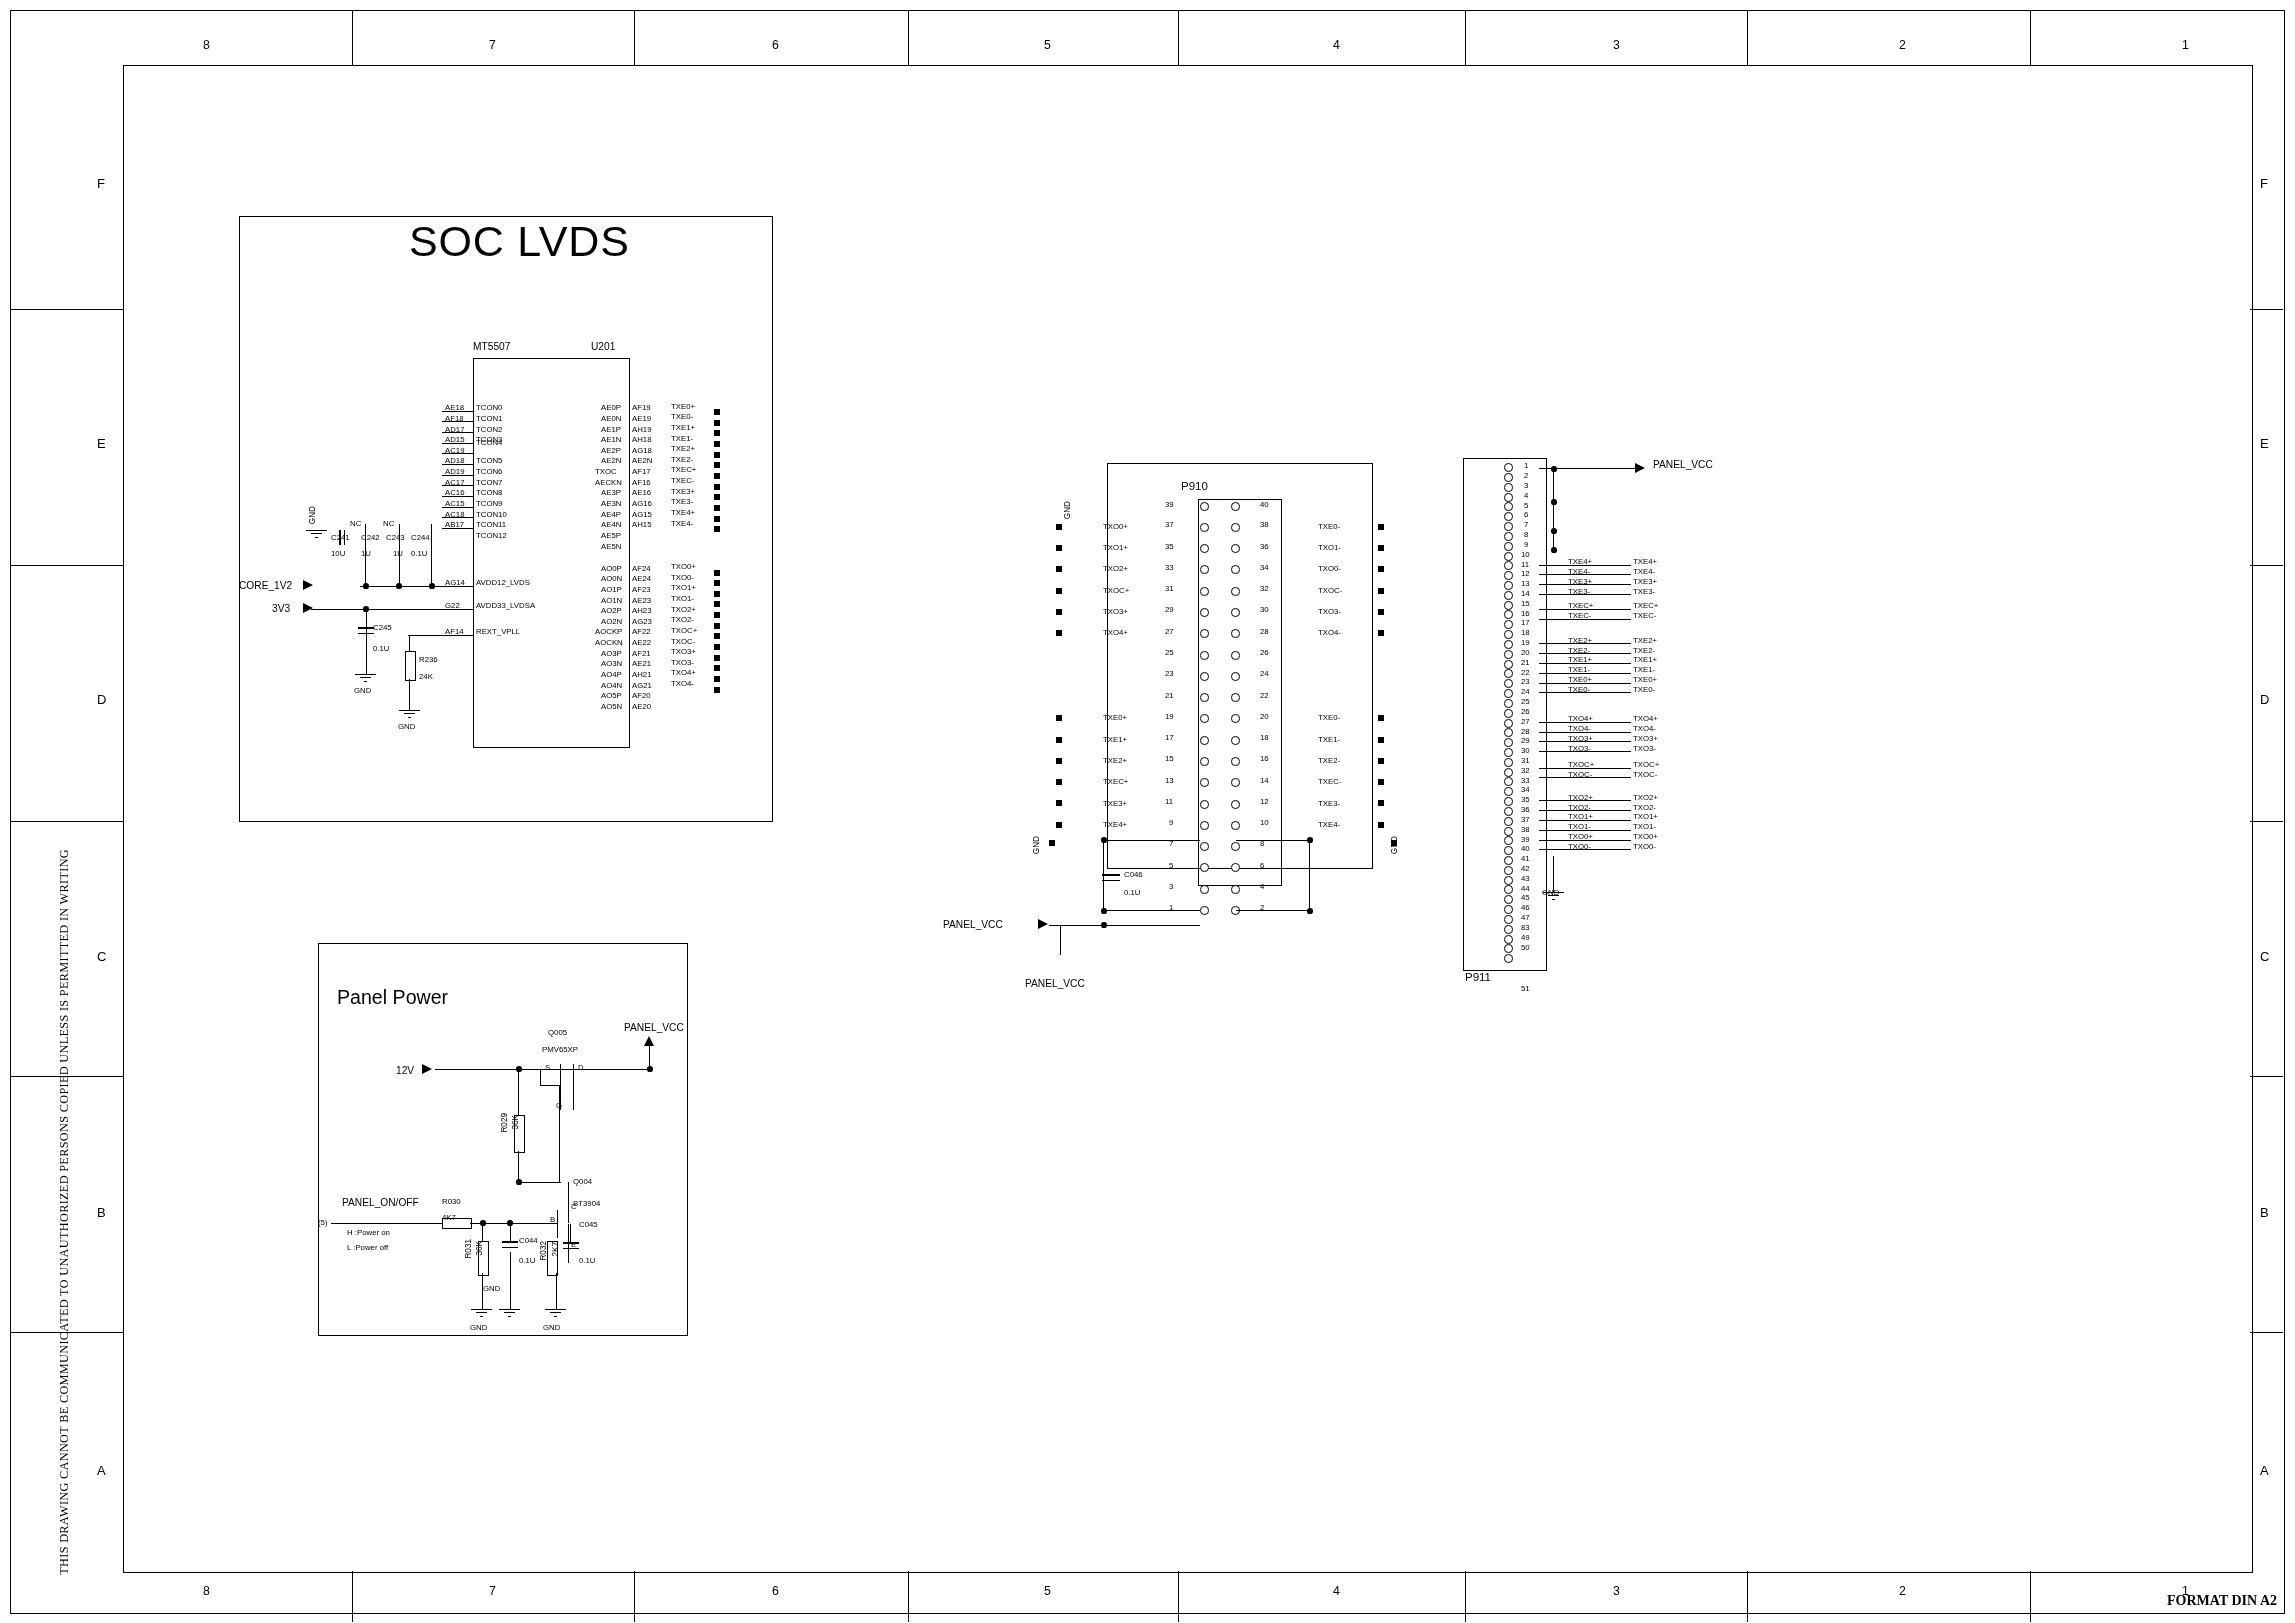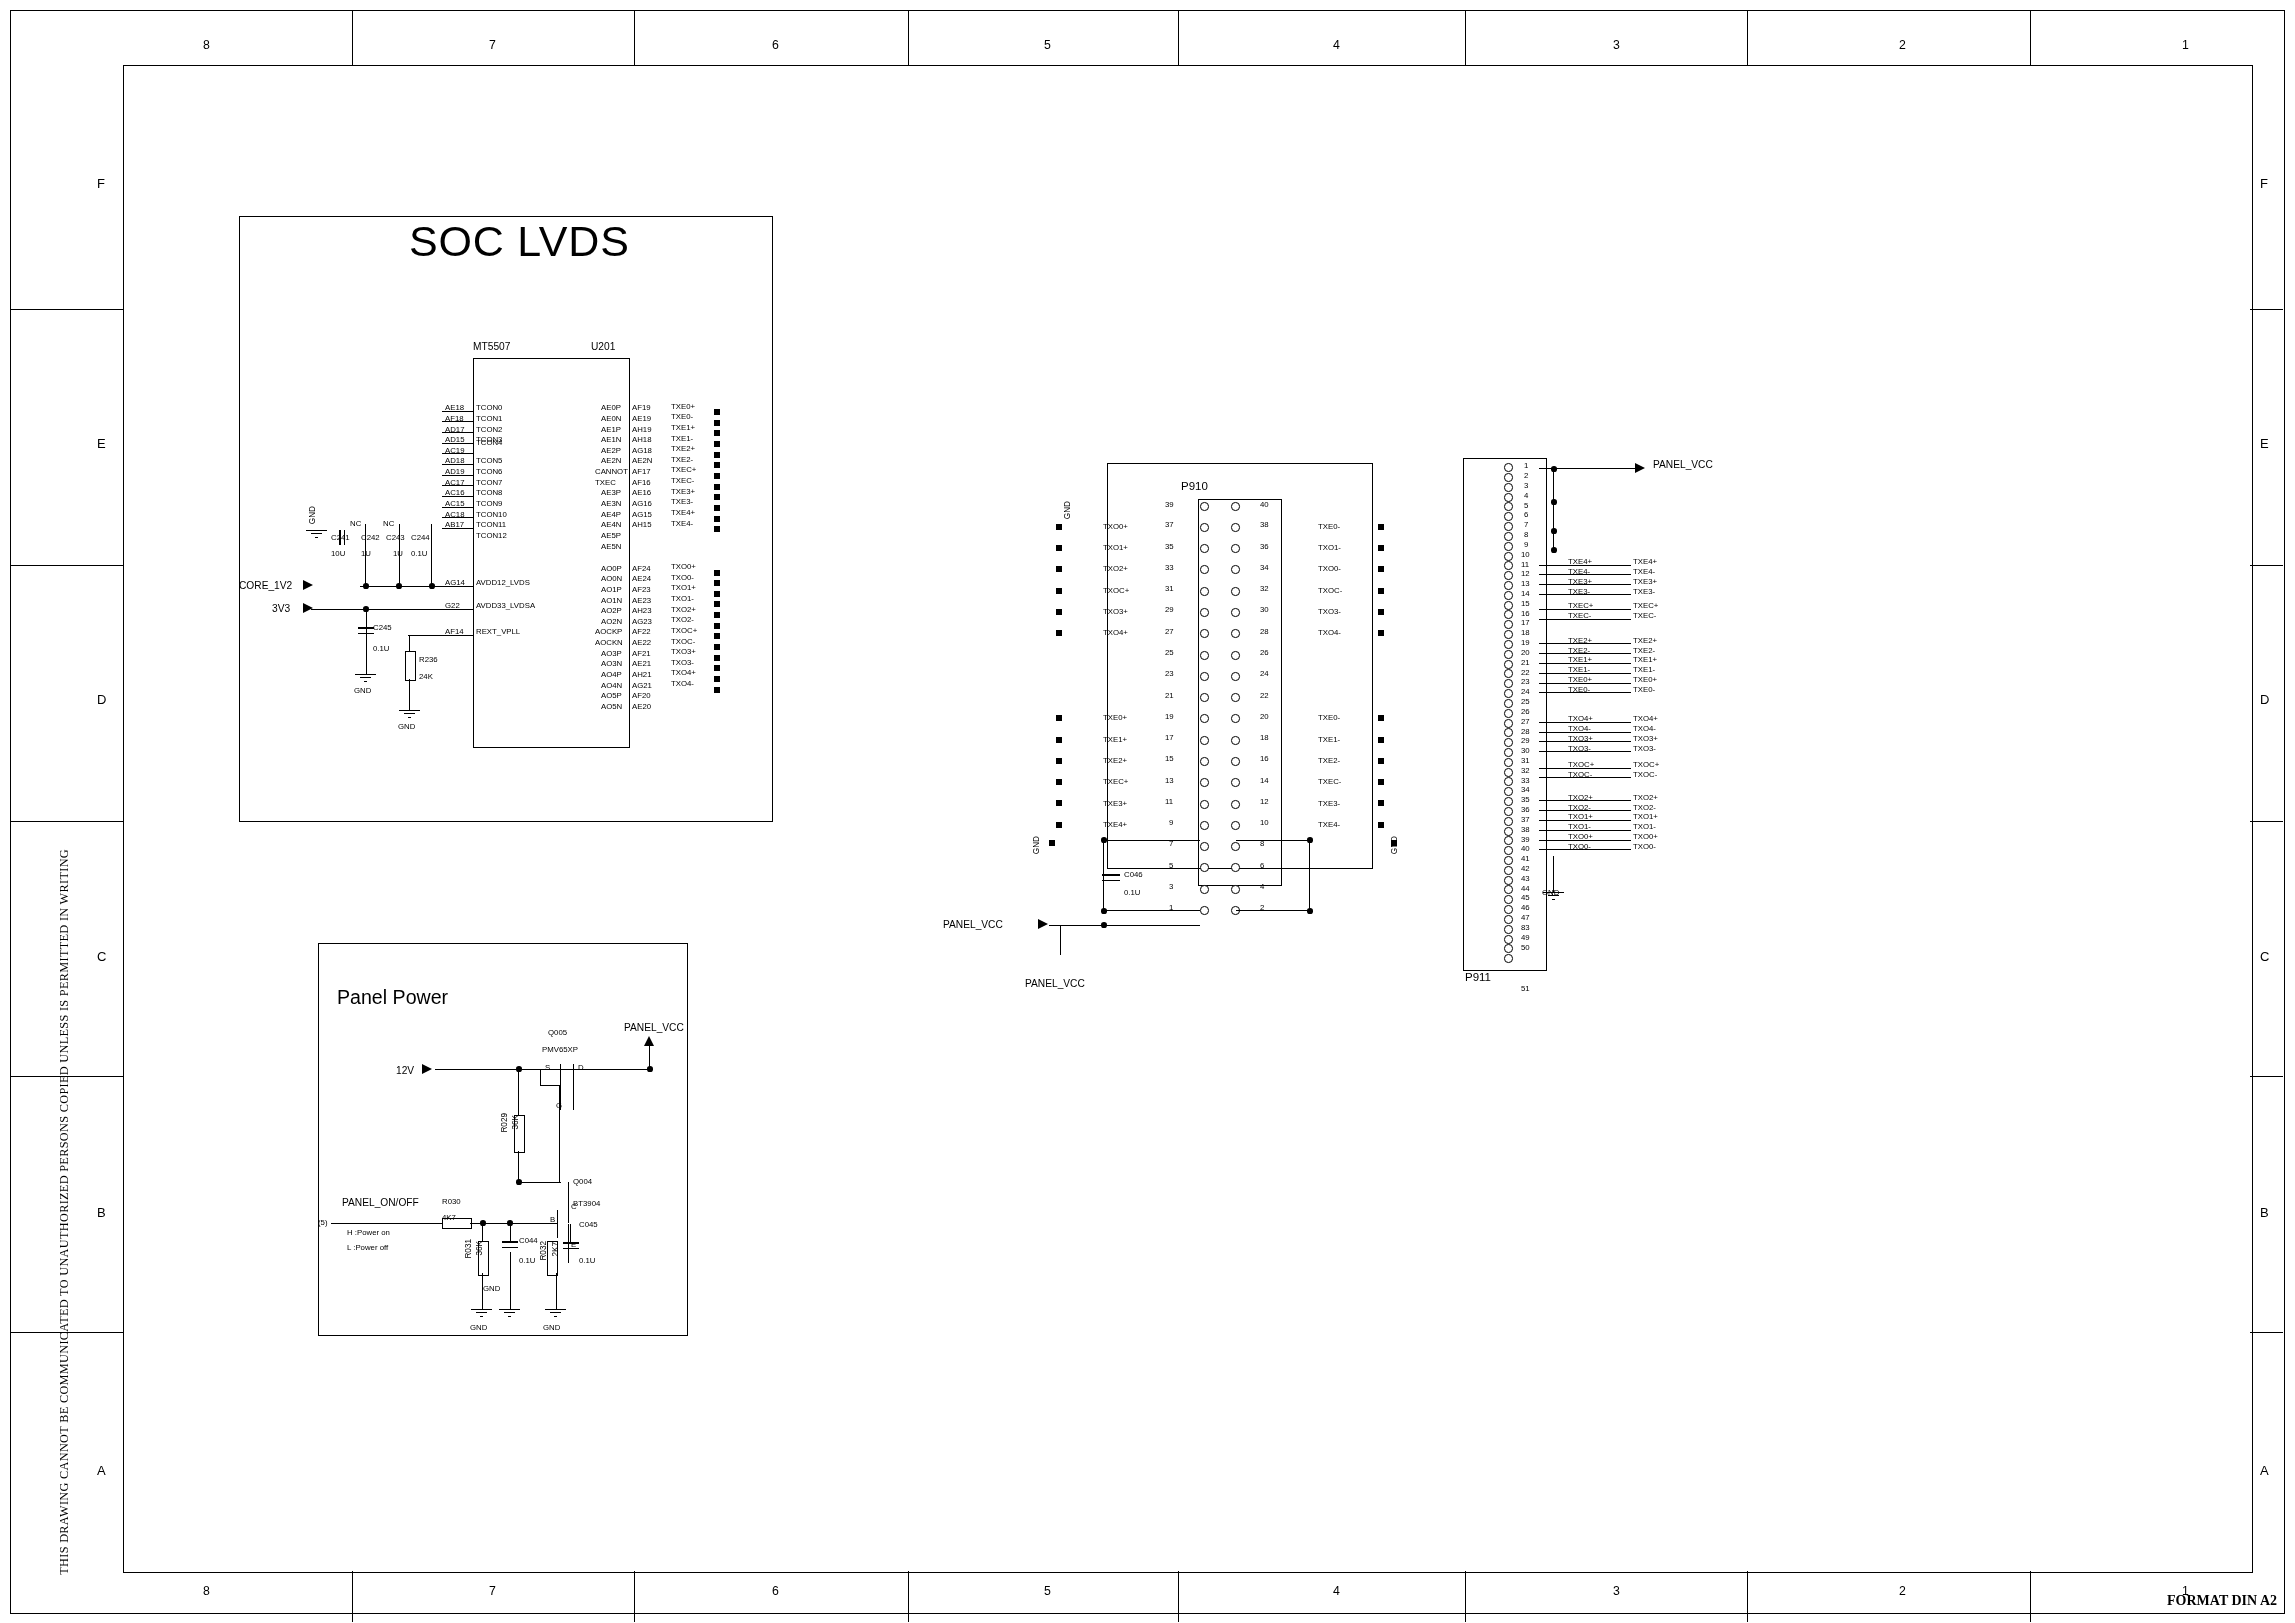--- a/index.html
+++ b/index.html
@@ -349,22 +349,22 @@
     </div>
   <div class="t9" style="left:398px; top:723px;">GND</div>
 
   <div>
     <div class="t9" style="left:601px; top:404px;">AE0P</div>
     <div class="t9" style="left:601px; top:415px;">AE0N</div>
     <div class="t9" style="left:601px; top:426px;">AE1P</div>
     <div class="t9" style="left:601px; top:436px;">AE1N</div>
     <div class="t9" style="left:601px; top:447px;text-align:center;">AE2P</div>
     <div class="t9" style="left:601px; top:457px;">AE2N</div>
-    <div class="t9" style="left:595px; top:468px;">CANNOT</div>
-    <div class="t9" style="left:595px; top:479px;">TXEC</div>
+    <div class="t9" style="left:595px; top:468px;">TXOC</div>
+    <div class="t9" style="left:595px; top:479px;">AECKN</div>
     <div class="t9" style="left:601px; top:489px;">AE3P</div>
     <div class="t9" style="left:601px; top:500px;">AE3N</div>
     <div class="t9" style="left:601px; top:511px;">AE4P</div>
     <div class="t9" style="left:601px; top:521px;">AE4N</div>
     <div class="t9" style="left:601px; top:532px;">AE5P</div>
     <div class="t9" style="left:601px; top:543px;">AE5N</div>
 
     <div class="t9" style="left:632px; top:404px;">AF19</div>
     <div class="t9" style="left:632px; top:415px;">AE19</div>
     <div class="t9" style="left:632px; top:426px;">AH19</div>

